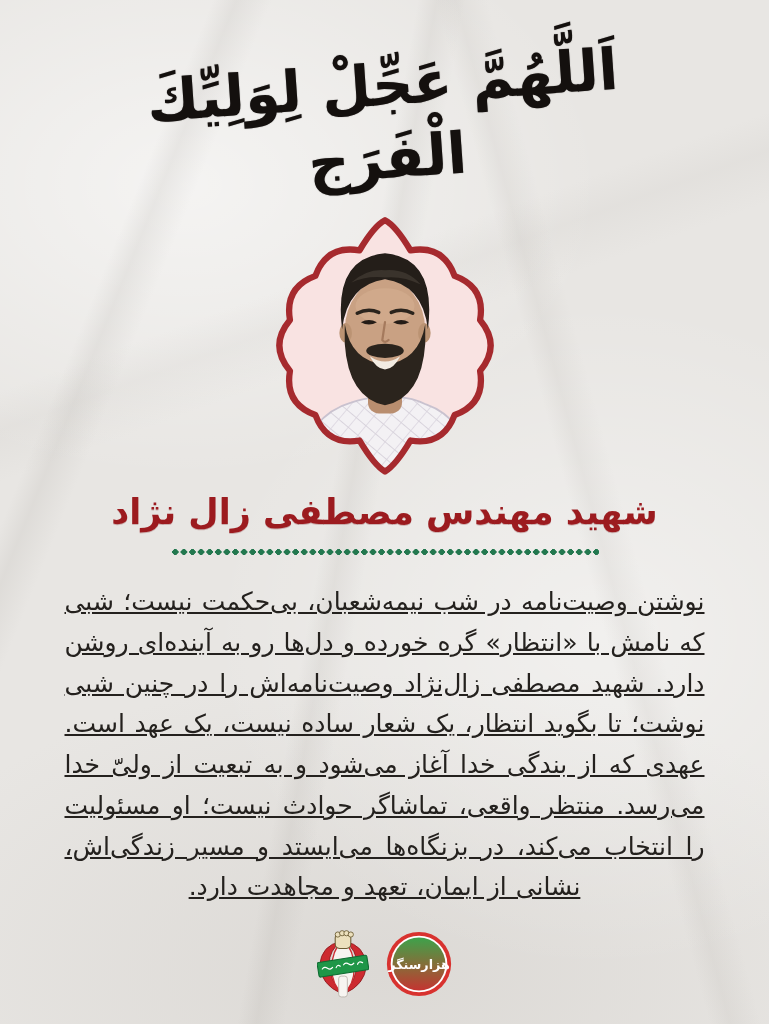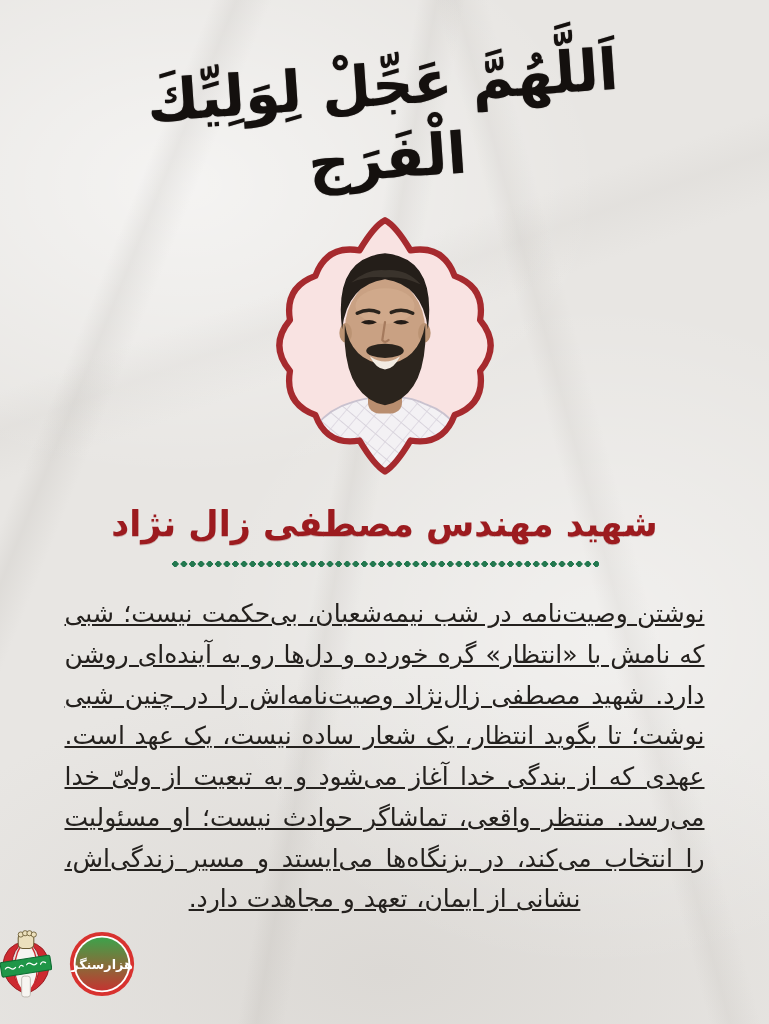--- a/index.html
+++ b/index.html
@@ -50,21 +50,21 @@
     margin-top: -2px;
     width: 254px;
     height: 282px;
     position: relative;
     z-index: 2;
   }
   .medallion-wrap svg { width: 100%; height: 100%; display: block; }
 
   
   .martyr-title {
-    margin-top: 14px;
+    margin-top: 2px;
     direction: rtl;
     color: #9c1b1f;
     font-size: 35px;
     font-weight: bold;
     letter-spacing: 0;
     text-align: left;
     text-shadow: 0 1px 0 rgba(120,20,22,0.25);
   }
 
   
@@ -92,20 +92,21 @@
   }
 
   
   .footer-logos {
     position: absolute;
     bottom: 22px;
     left: 0;
     right: 0;
     display: flex;
     direction: ltr;
+    justify-content: center;
     align-items: center;
     gap: 16px;
   }
   .fist-emblem  { width: 52px; height: 76px; }
   .round-badge  { width: 68px; height: 68px; }
   .fist-emblem svg, .round-badge svg { width: 100%; height: 100%; display: block; }
 </style>
 </head>
 <body>
 

